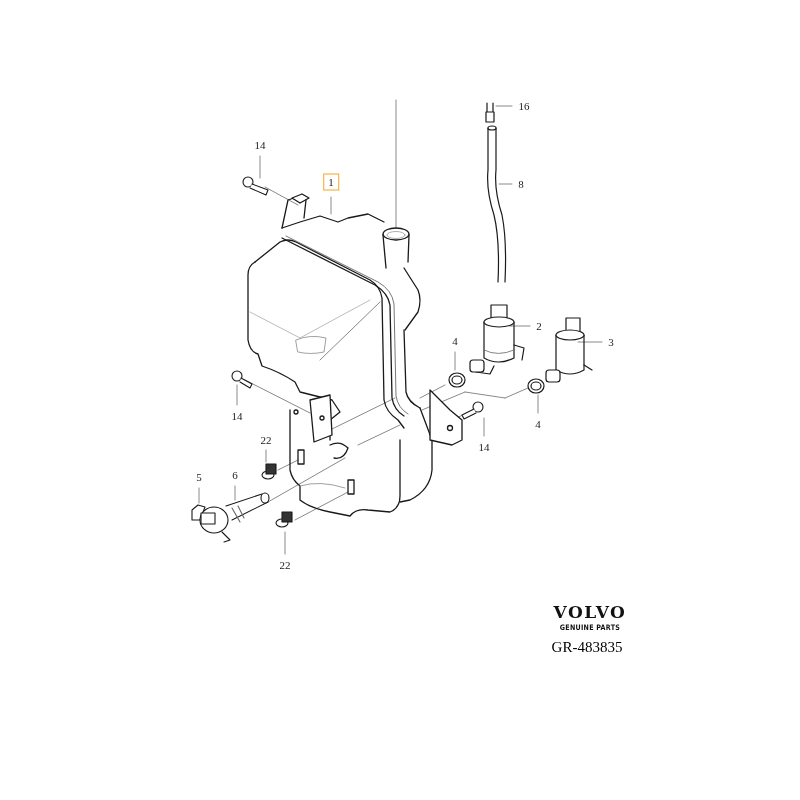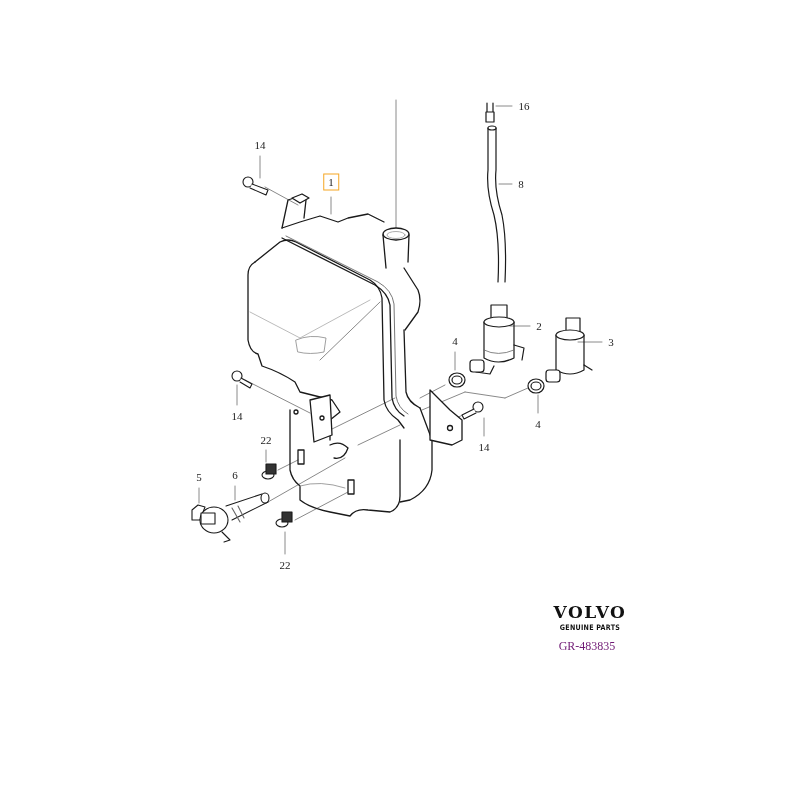--- a/index.html
+++ b/index.html
@@ -8,21 +8,21 @@
   svg.art { position: absolute; left: 0; top: 0; }
   .callout {
     position: absolute; font-size: 11px; color: #222; line-height: 1;
     font-family: "Liberation Serif", "DejaVu Serif", serif; cursor: pointer;
     transform: translate(-50%, -50%); white-space: nowrap;
   }
   .callout.hl { outline: 1.5px solid #f5a623; outline-offset: 1px; padding: 1px 3px; }
   .brand { position: absolute; left: 590px; top: 604px; transform: translateX(-50%); text-align: center; }
   .brand-logo { font-family: "DejaVu Serif", "Liberation Serif", serif; font-weight: bold; font-size: 17px; letter-spacing: 1.5px; color: #111; line-height: 1; }
   .brand-sub { font-family: "DejaVu Sans", "Liberation Sans", sans-serif; font-weight: bold; font-size: 7.5px; color: #111; letter-spacing: 0.3px; margin-top: 2px; transform: scaleX(0.85); }
-  .ref { position: absolute; left: 587px; top: 639px; transform: translate(-50%, 0); font-family: "Liberation Serif", "DejaVu Serif", serif; font-size: 12px; color: #701a75; }
+  .ref { position: absolute; left: 587px; top: 639px; transform: translate(-50%, 0); font-family: "Liberation Serif", "DejaVu Serif", serif; font-size: 15px; color: #000000; }
 </style>
 </head>
 <body>
 
 <div id="stage">
 
   <svg class="art" width="800" height="800" viewBox="0 0 800 800" fill="none" stroke-linejoin="round" stroke-linecap="round">
 
     <g stroke="#8a8a8a" stroke-width="1">
 

